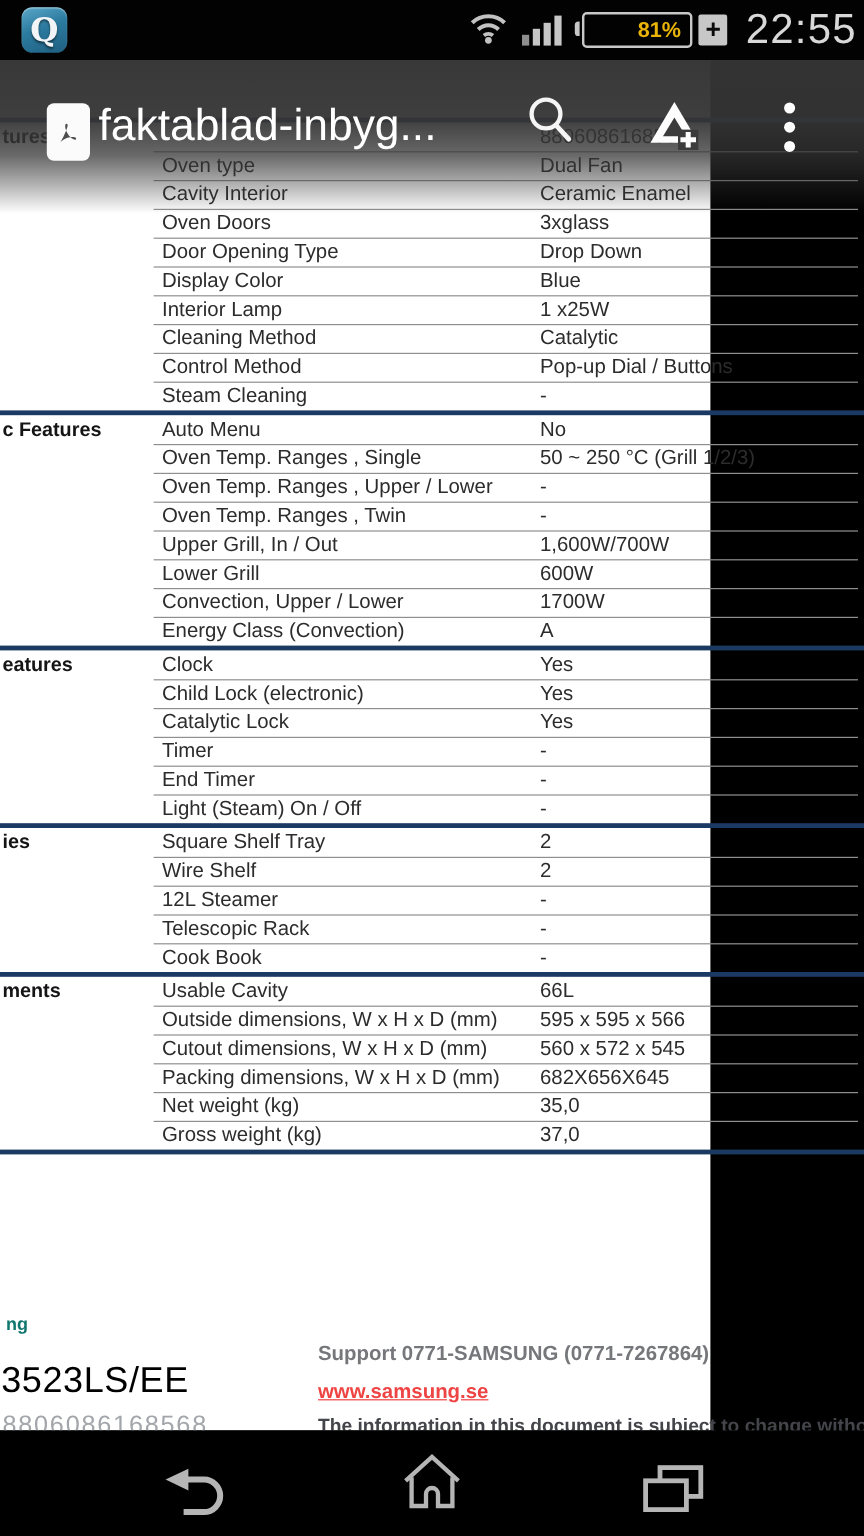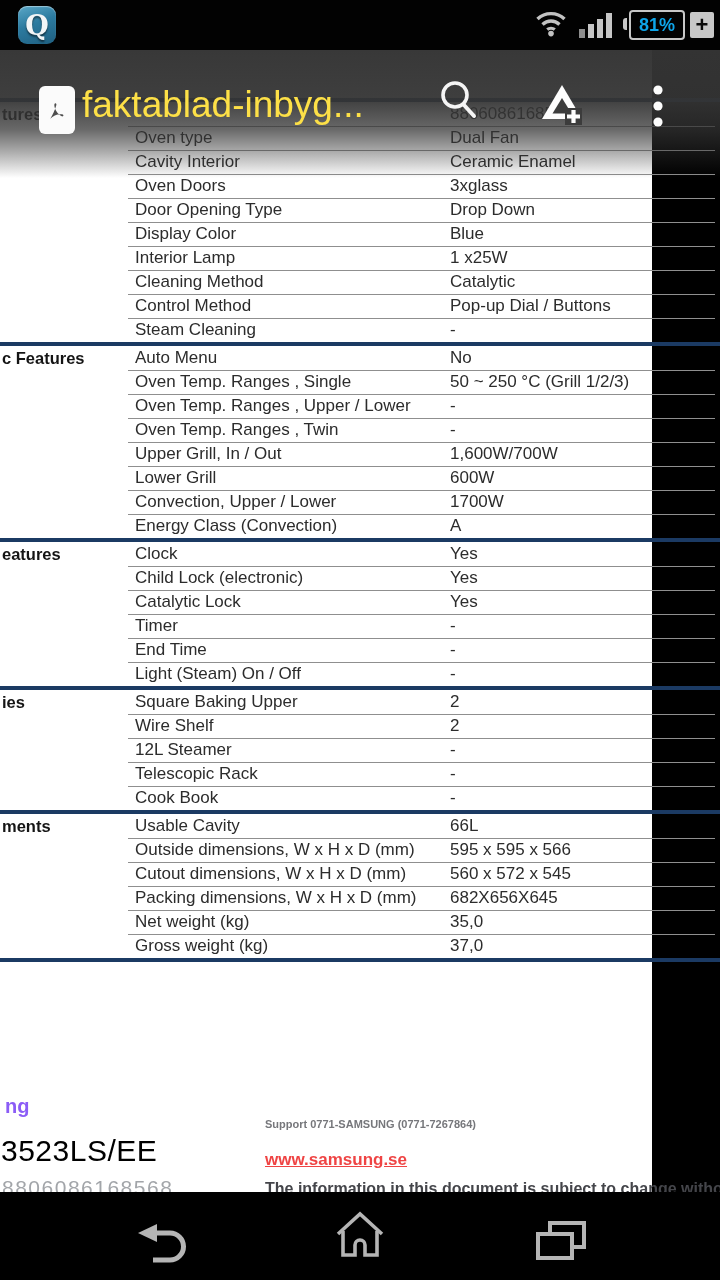--- a/index.html
+++ b/index.html
@@ -14,53 +14,53 @@
            display:flex;align-items:center;justify-content:center;
            text-shadow:0 2px 2px rgba(0,0,0,.55);box-shadow:inset 0 1px 1px rgba(255,255,255,.45);}
   .status-right{position:absolute;right:6px;top:0;height:50px;display:flex;align-items:center;gap:11px;}
   .sigbars{display:flex;align-items:flex-end;gap:3px;height:26px;}
   .sigbars i{display:block;width:6px;background:#c6c6c6;}
   .sigbars i:nth-child(1){height:9px;background:#8e8e8e;}
   .sigbars i:nth-child(2){height:14px;}
   .sigbars i:nth-child(3){height:19px;}
   .sigbars i:nth-child(4){height:25px;}
   .battery{position:relative;width:52px;height:26px;border:2px solid #c7c7c7;border-radius:4px;
-           color:#0ea5e9;font-size:18px;font-weight:bold;display:flex;align-items:center;justify-content:center;margin-left:6px;}
+           color:#eab308;font-size:18px;font-weight:bold;display:flex;align-items:center;justify-content:center;margin-left:6px;padding-left:36px;}
   .battery::before{content:'';position:absolute;left:-8px;top:6px;width:4px;height:12px;background:#c7c7c7;border-radius:3px 0 0 3px;}
   .charge-plus{width:24px;height:26px;background:#c7c7c7;color:#0a0a0a;font-size:22px;font-weight:bold;
                display:flex;align-items:center;justify-content:center;border-radius:2px;margin-left:-6px;}
   .clock{font-size:35px;color:#d8d8d8;letter-spacing:1px;margin-left:4px;}
 
   
   .toolbar-scrim{position:absolute;top:50px;left:0;right:0;height:128px;z-index:20;pointer-events:none;
        background:linear-gradient(180deg,rgba(52,52,52,.98) 0%,rgba(52,52,52,.95) 38%,
                   rgba(52,52,52,.74) 62%,rgba(52,52,52,.40) 80%,rgba(52,52,52,0) 100%);}
   .toolbar{position:absolute;top:50px;left:0;right:0;height:100px;z-index:30;}
   .pdf-badge{position:absolute;left:39px;top:36px;width:36px;height:48px;background:#fbfbfb;border-radius:6px;
              display:flex;align-items:center;justify-content:center;}
-  .doc-title{position:absolute;left:82px;top:34px;font-size:37px;color:#fde047;white-space:nowrap;}
+  .doc-title{position:absolute;left:82px;top:34px;font-size:37px;color:#ffffff;white-space:nowrap;}
   .tb-btn{position:absolute;top:30px;}
 
   
-  .doc{position:absolute;top:50px;left:0;width:652px;height:1142px;background:#fff;z-index:10;color:#2c2c2c;}
+  .doc{position:absolute;top:50px;left:0;width:592px;height:1142px;background:#fff;z-index:10;color:#2c2c2c;}
   .spec-table{position:absolute;top:48px;left:0;width:720px;}
   .navy{height:4px;background:#1b3a63;}
   .spec-section{position:relative;}
   .section-label{position:absolute;left:2px;top:3px;font-weight:bold;font-size:16.5px;color:#151515;white-space:nowrap;}
   .spec-row{position:relative;height:24px;}
   .spec-row::after{content:"";position:absolute;left:128px;right:5px;bottom:-1px;height:1px;background:#8f8f8f;}
   .spec-row:last-child::after{display:none;}
   .spec-row .lbl{position:absolute;left:135px;bottom:2px;font-size:17px;white-space:nowrap;}
   .spec-row .val{position:absolute;left:450px;bottom:2px;font-size:17px;white-space:nowrap;}
 
   
-  .ft-ng{position:absolute;left:5px;top:1045px;font-size:20px;font-weight:bold;color:#8b5cf6;}
+  .ft-ng{position:absolute;left:5px;top:1045px;font-size:15px;font-weight:bold;color:#0f766e;}
   .ft-model{position:absolute;left:1px;top:1084px;font-size:30px;color:#000000;letter-spacing:.5px;}
   .ft-ean{position:absolute;left:2px;top:1126px;font-size:21px;color:#a2a5a9;letter-spacing:1.5px;}
-  .ft-support{position:absolute;left:265px;top:1068px;font-size:11px;font-weight:bold;color:#76777b;}
+  .ft-support{position:absolute;left:265px;top:1068px;font-size:17px;font-weight:bold;color:#76777b;}
   .ft-link{position:absolute;left:265px;top:1100px;font-size:17px;font-weight:bold;color:#ef4444;text-decoration:underline;}
   .ft-disc{position:absolute;left:265px;top:1130px;width:460px;font-size:16px;font-weight:bold;color:#44454a;
            white-space:nowrap;overflow:hidden;}
 
   
   .navbar{position:absolute;left:0;right:0;bottom:0;height:88px;background:#000;z-index:50;}
   .nav-btn{position:absolute;}
 </style>
 </head>
 <body>
@@ -162,33 +162,33 @@
           </div>
           <div class="spec-row">
             <span class="lbl">Catalytic Lock</span>
             <span class="val">Yes</span>
           </div>
           <div class="spec-row">
             <span class="lbl">Timer</span>
             <span class="val">-</span>
           </div>
           <div class="spec-row">
-            <span class="lbl">End Time</span>
+            <span class="lbl">End Timer</span>
             <span class="val">-</span>
           </div>
           <div class="spec-row">
             <span class="lbl">Light (Steam) On / Off</span>
             <span class="val">-</span>
           </div>
         </div>
         <div class="navy"></div>
         <div class="spec-section">
           <div class="section-label">ies</div>
           <div class="spec-row">
-            <span class="lbl">Square Baking Upper</span>
+            <span class="lbl">Square Shelf Tray</span>
             <span class="val">2</span>
           </div>
           <div class="spec-row">
             <span class="lbl">Wire Shelf</span>
             <span class="val">2</span>
           </div>
           <div class="spec-row">
             <span class="lbl">12L Steamer</span>
             <span class="val">-</span>
           </div>
@@ -292,20 +292,21 @@
         </svg>
       </span>
       <span class="sigbars">
           <i></i>
           <i></i>
           <i></i>
           <i></i>
         </span>
       <span class="battery">81%</span>
       <span class="charge-plus">+</span>
+      <span class="clock">22:55</span>
     </div>
   </div>
 
   <div class="navbar">
     <div class="nav-btn" style="left:136px;top:30px;">
       <span>
         <svg width="54" height="44" viewBox="0 0 54 44">
           <path d="M2 11 L21 2 V20 Z" fill="#b5b5b5"></path>
           <path d="M15 11 H34 a13.5 13.5 0 0 1 0 27 H17" fill="none" stroke="#b5b5b5" stroke-width="5"></path>
         </svg>

